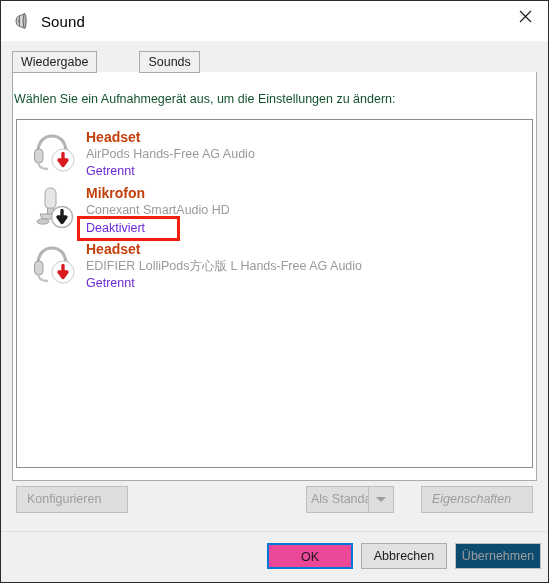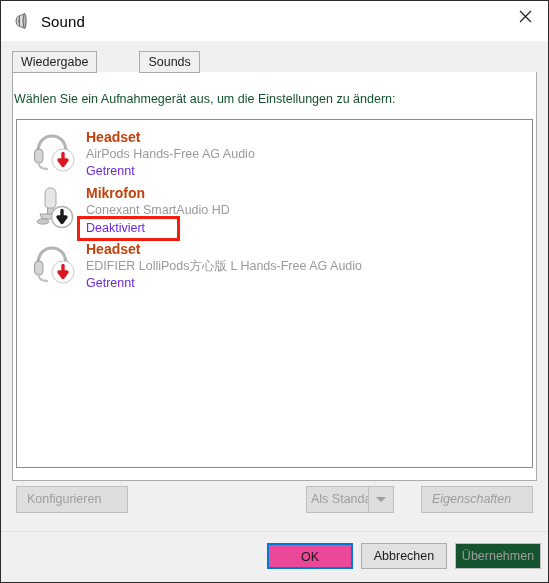--- a/index.html
+++ b/index.html
@@ -268,21 +268,21 @@
   }
   .btn-cancel {
     left: 360px;
     width: 86px;
   }
   .btn-apply {
     left: 454px;
     width: 86px;
     color: #9d9d9d;
     border-color: #bfbfbf;
-    background: #14532d;
+    background: #0c4a6e;
   }
 </style>
 </head>
 <body>
 
 <div class="window">
 
   <div class="titlebar">
     <div class="titlebar-icon">
       <svg width="18" height="18" viewBox="0 0 18 18">

